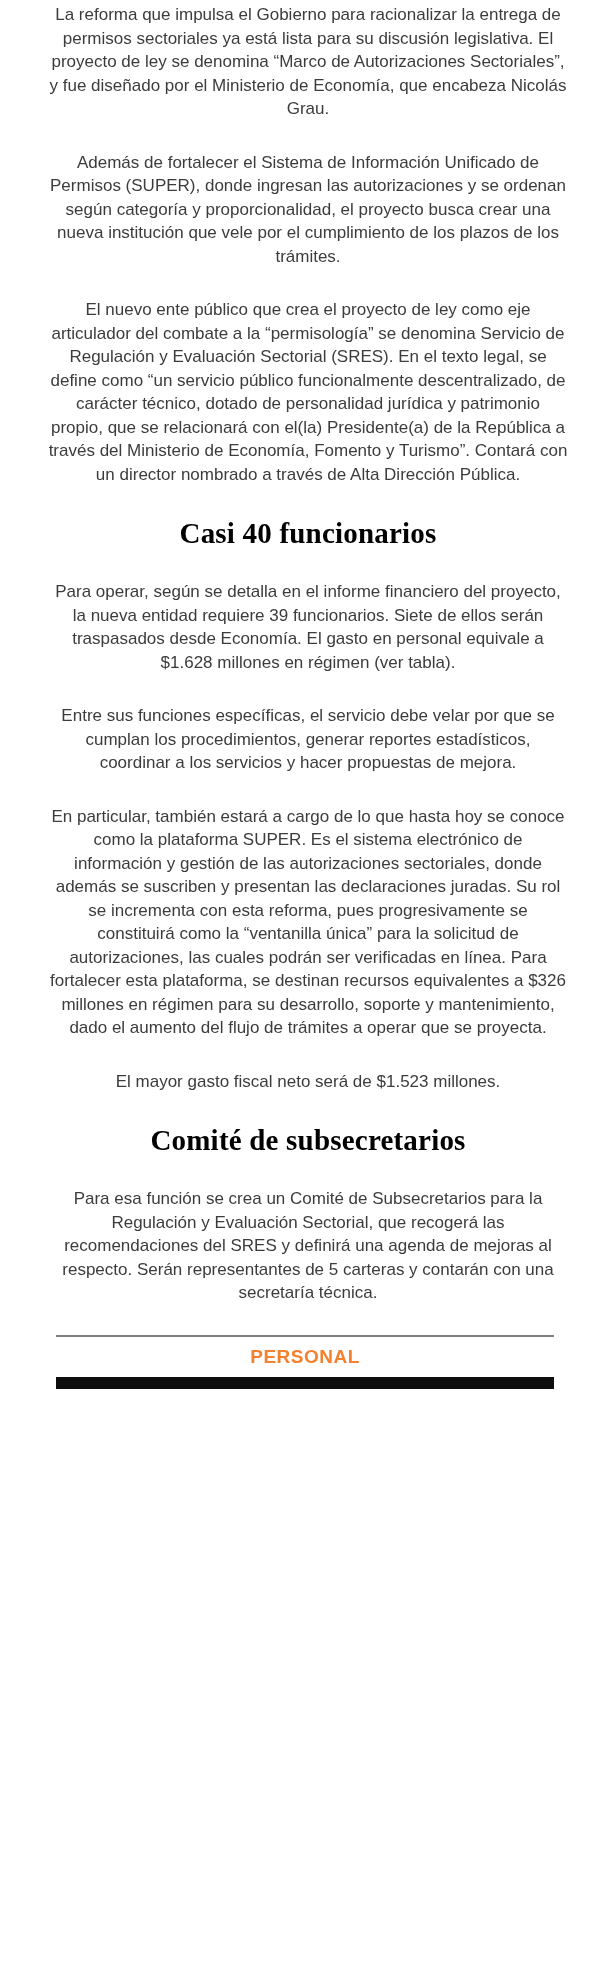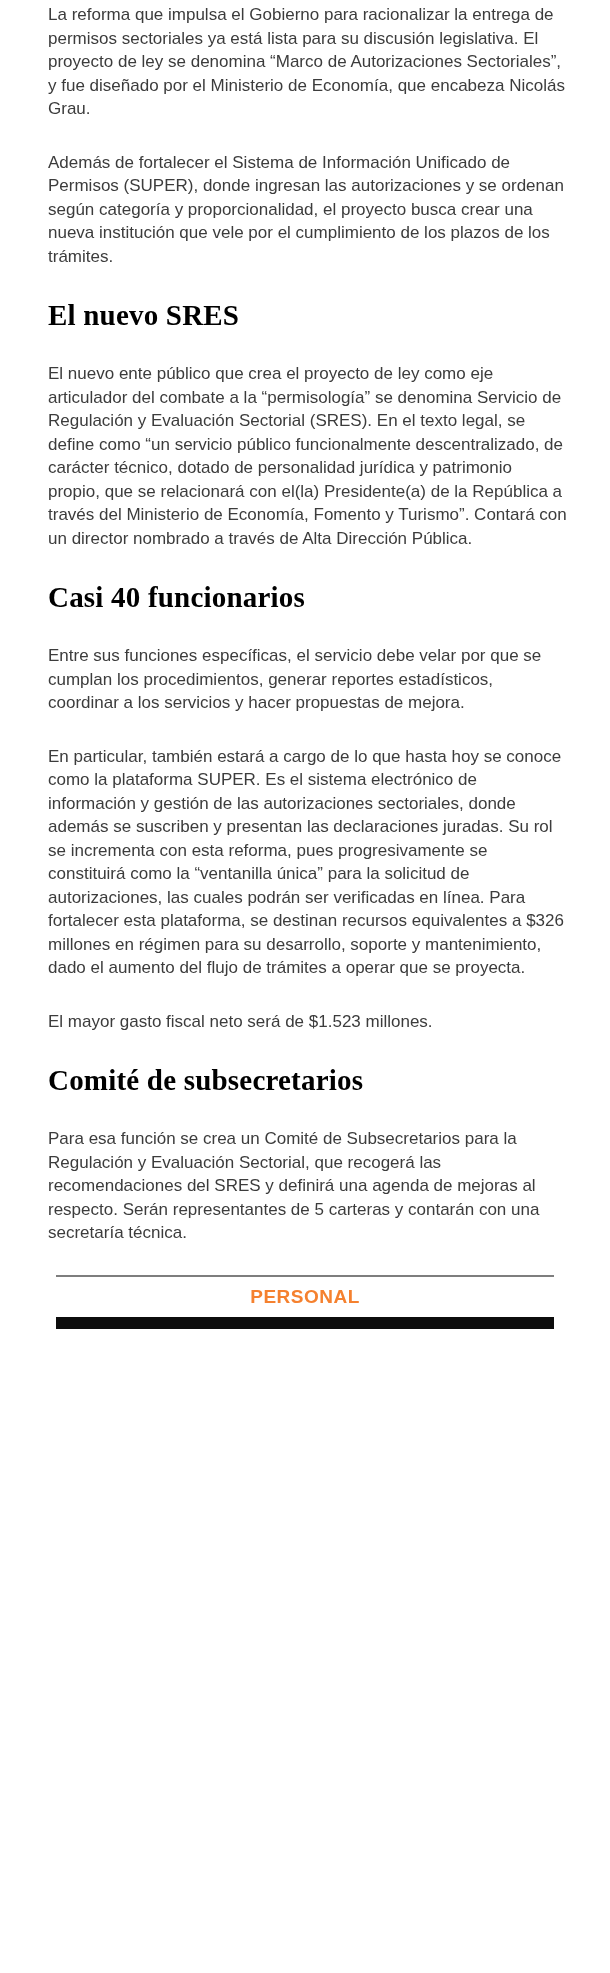--- a/index.html
+++ b/index.html
@@ -14,20 +14,21 @@
   body {
     width: 610px;
     min-height: 1973px;
     font-family: "Liberation Sans", "DejaVu Sans", sans-serif;
     overflow-x: hidden;
   }
   .article {
     width: 520px;
     margin-left: 48px;
     padding-top: 3px;
+    text-align: center;
   }
   .article p {
     font-size: 17px;
     line-height: 23.5px;
     color: var(--body-text);
     margin: 30px 0;
   }
   .article p:first-child { margin-top: 0; }
   .article h2 {
     font-family: "Liberation Serif", "DejaVu Serif", serif;
@@ -69,24 +70,24 @@
   }
 </style>
 </head>
 <body>
 
 <div class="article">
 
   <p>La reforma que impulsa el Gobierno para racionalizar la entrega de permisos sectoriales ya está lista para su discusión legislativa. El proyecto de ley se denomina “Marco de Autorizaciones Sectoriales”, y fue diseñado por el Ministerio de Economía, que encabeza Nicolás Grau.</p>
   <p>Además de fortalecer el Sistema de Información Unificado de Permisos (SUPER), donde ingresan las autorizaciones y se ordenan según categoría y proporcionalidad, el proyecto busca crear una nueva institución que vele por el cumplimiento de los plazos de los trámites.</p>
 
-  <h2>El nuevo SRES</h2>
   <p>El nuevo ente público que crea el proyecto de ley como eje articulador del combate a la “permisología” se denomina Servicio de Regulación y Evaluación Sectorial (SRES). En el texto legal, se define como “un servicio público funcionalmente descentralizado, de carácter técnico, dotado de personalidad jurídica y patrimonio propio, que se relacionará con el(la) Presidente(a) de la República a través del Ministerio de Economía, Fomento y Turismo”. Contará con un director nombrado a través de Alta Dirección Pública.</p>
 
   <h2>Casi 40 funcionarios</h2>
+  <p>Para operar, según se detalla en el informe financiero del proyecto, la nueva entidad requiere 39 funcionarios. Siete de ellos serán traspasados desde Economía. El gasto en personal equivale a $1.628 millones en régimen (ver tabla).</p>
   <p>Entre sus funciones específicas, el servicio debe velar por que se cumplan los procedimientos, generar reportes estadísticos, coordinar a los servicios y hacer propuestas de mejora.</p>
   <p>En particular, también estará a cargo de lo que hasta hoy se conoce como la plataforma SUPER. Es el sistema electrónico de información y gestión de las autorizaciones sectoriales, donde además se suscriben y presentan las declaraciones juradas. Su rol se incrementa con esta reforma, pues progresivamente se constituirá como la “ventanilla única” para la solicitud de autorizaciones, las cuales podrán ser verificadas en línea. Para fortalecer esta plataforma, se destinan recursos equivalentes a $326 millones en régimen para su desarrollo, soporte y mantenimiento, dado el aumento del flujo de trámites a operar que se proyecta.</p>
   <p>El mayor gasto fiscal neto será de $1.523 millones.</p>
 
   <h2>Comité de subsecretarios</h2>
   <p>Para esa función se crea un Comité de Subsecretarios para la Regulación y Evaluación Sectorial, que recogerá las recomendaciones del SRES y definirá una agenda de mejoras al respecto. Serán representantes de 5 carteras y contarán con una secretaría técnica.</p>
 
 </div>
 
 <div class="footer-block">

